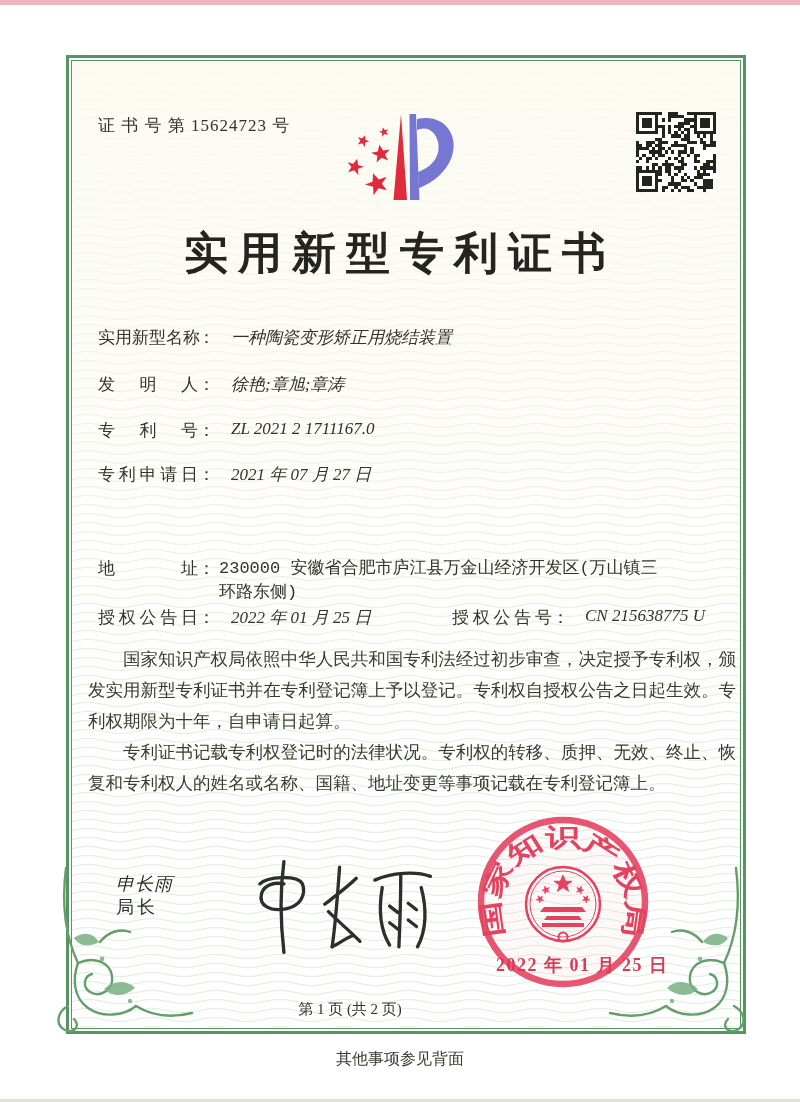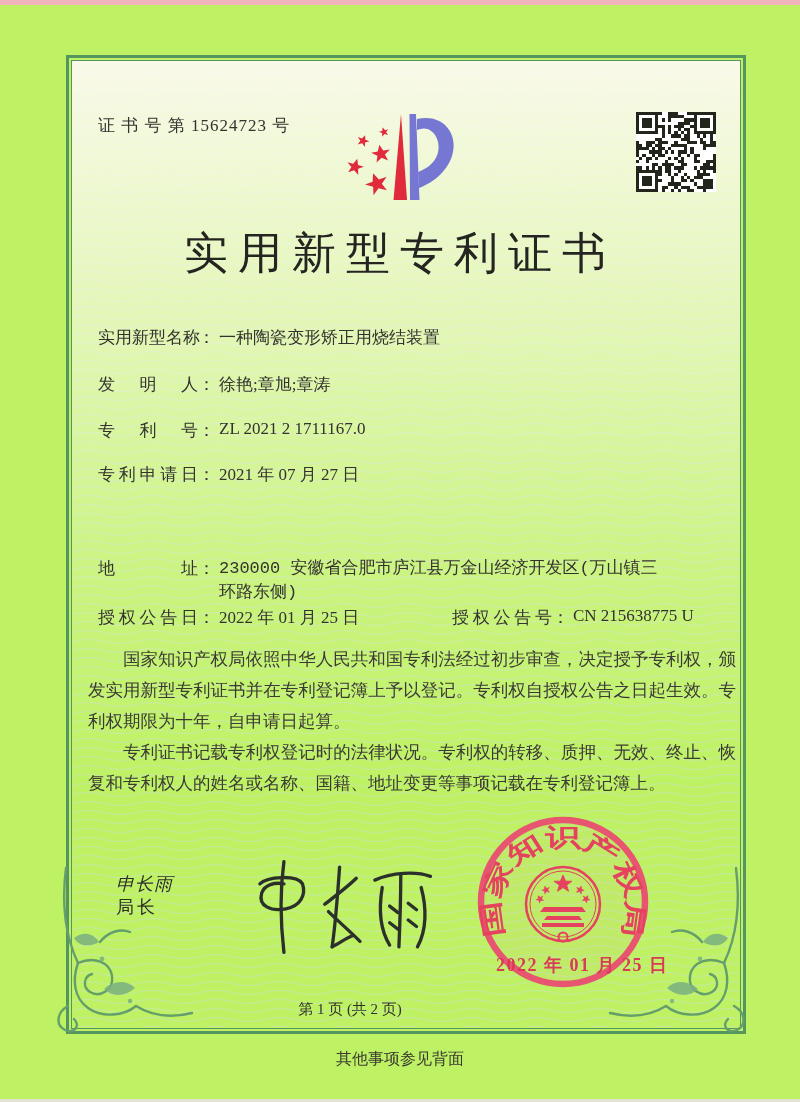--- a/index.html
+++ b/index.html
@@ -1,40 +1,40 @@
 <!DOCTYPE html>
 <html><head>
 <meta charset="utf-8">
 <style>
   html,body{margin:0;padding:0;background:#e9e7de;}
   .page{position:relative;width:800px;height:1102px;margin:0 auto;overflow:hidden;
-        background:#bef264;font-family:"Liberation Serif","DejaVu Serif",serif;color:#33332c;}
+        background:#ffffff;font-family:"Liberation Serif","DejaVu Serif",serif;color:#33332c;}
   .scan-edge-top{position:absolute;left:0;top:0;width:800px;height:5px;background:#f2b4bc;}
   .scan-edge-bottom{position:absolute;left:0;bottom:0;width:800px;height:3px;background:#e3e0d4;}
 
   
   .frame{position:absolute;left:66px;top:55px;width:674px;height:973px;
          border:3.5px solid #55955f;z-index:1;}
   .frame-inner{position:absolute;inset:2px;border:1.5px solid #55955f;overflow:hidden;}
   .wave-fade{position:absolute;inset:0;
      background:linear-gradient(180deg,rgba(252,250,240,.95) 0%,rgba(252,250,240,.55) 30%,
                 rgba(252,250,240,.18) 55%,rgba(252,250,240,0) 75%);}
 
   .abs{position:absolute;z-index:3;}
 
   .cert-no{left:98px;top:114px;font-size:17px;letter-spacing:1px;}
-  .doc-title{left:0;top:224px;width:800px;text-align:center;font-size:44px;font-weight:400;
+  .doc-title{left:0;top:224px;width:800px;text-align:center;font-size:44px;font-weight:700;
              letter-spacing:10px;color:#242420;}
 
   
   .row{position:absolute;left:98px;z-index:3;font-size:17px;white-space:nowrap;}
   .flabel{display:inline-block;width:100px;text-align:justify;text-align-last:justify;
           vertical-align:top;}
   .colon{display:inline-block;width:17px;vertical-align:top;}
-  .fvalue{vertical-align:top;margin-left:4px;}
+  .fvalue{vertical-align:top;margin-left:16px;font-style:italic;}
   .addr-lines{display:inline-block;vertical-align:top;margin-left:4px;line-height:24px;
               white-space:nowrap;font-family:Liberation Mono, monospace;}
   .addr-lines span{display:block;}
 
   .body-text{left:88px;top:644px;width:648px;z-index:3;font-size:17.5px;line-height:31px;
              color:#3b3b31;}
   .body-text p{margin:0;text-indent:2em;text-align:justify;}
 
   .sig-title{left:116px;top:895px;font-size:18px;color:#2f2f29;letter-spacing:3px;}
   .sig-name{left:116px;top:872px;font-size:18px;color:#2f2f29;letter-spacing:1px;font-style:italic;}

